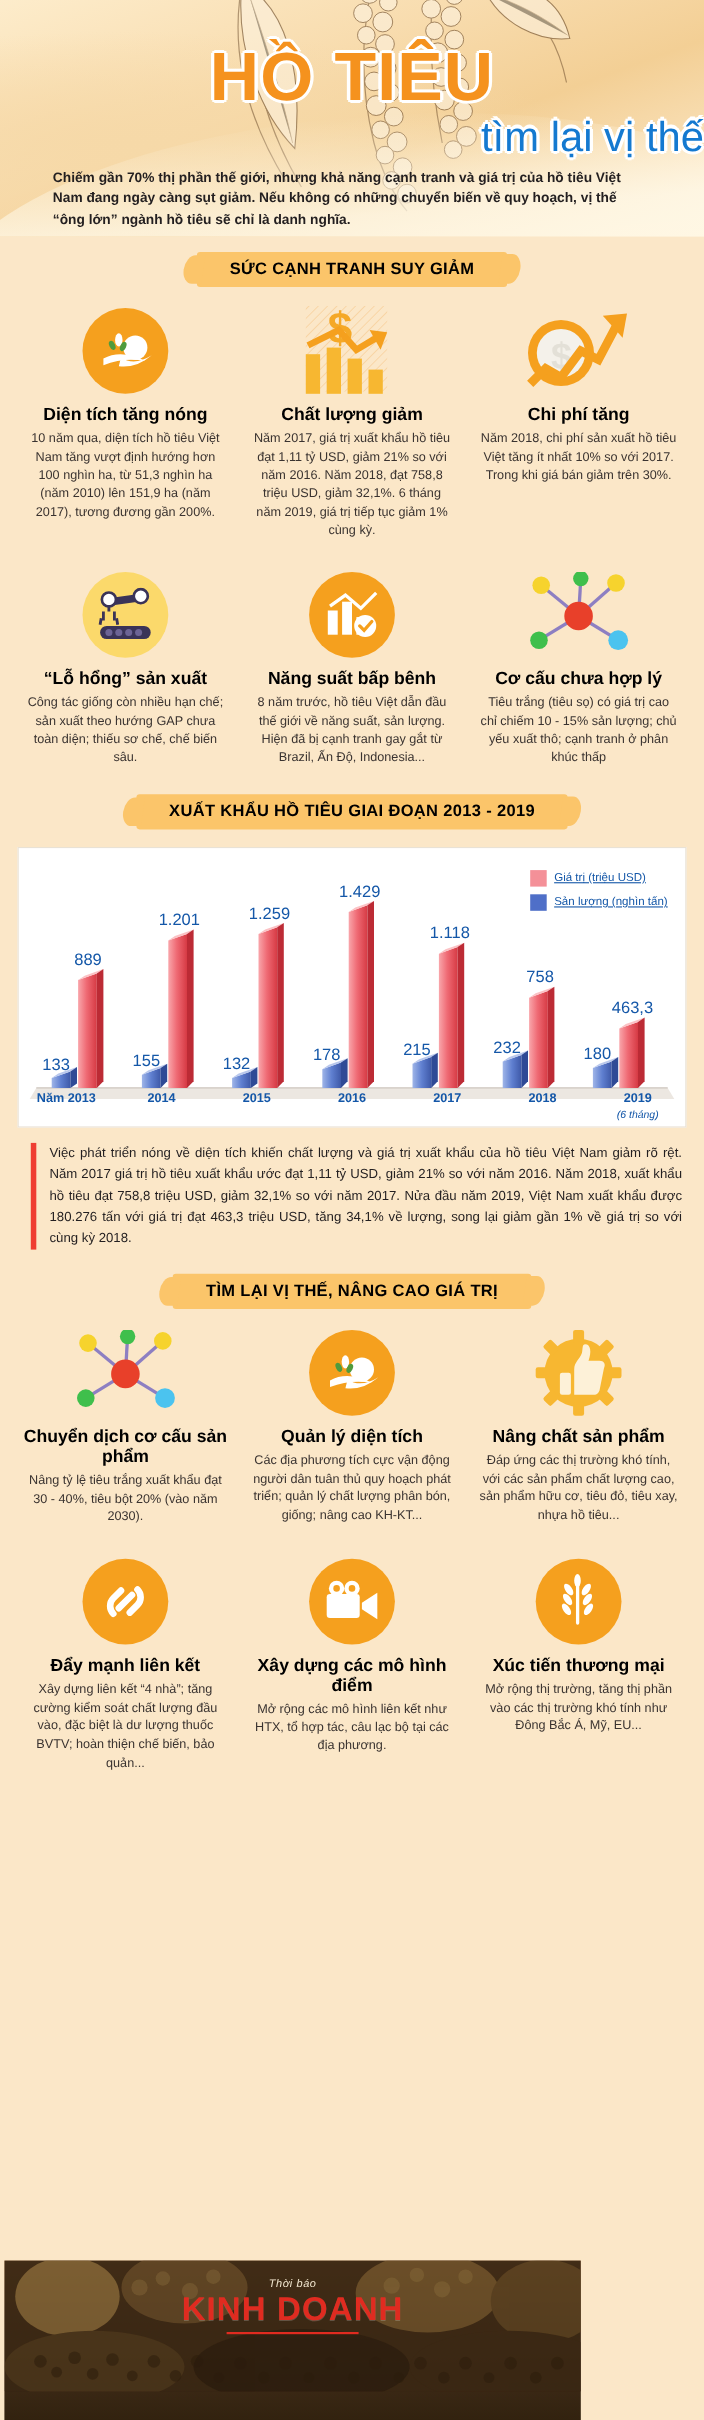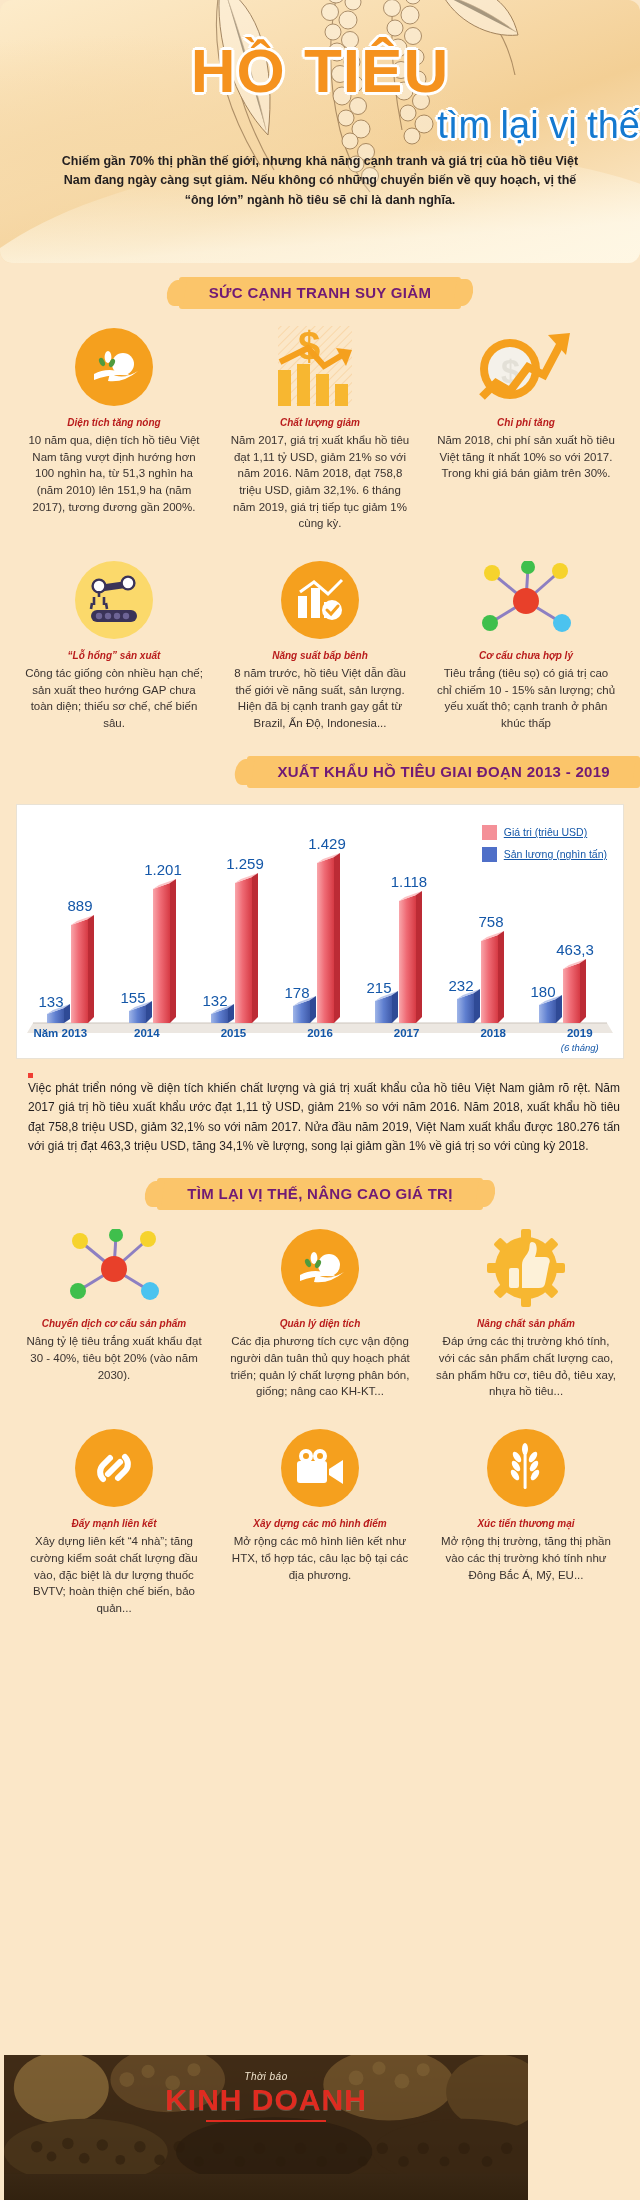--- a/index.html
+++ b/index.html
@@ -7,26 +7,25 @@
     width: 640px; height: 2200px;
     font-family: "Liberation Sans", sans-serif;
     background: #fbe7c8;
     overflow: hidden;
     position: relative;
   }
   .page { width:640px; height:2200px; position:relative; background:#fbe7c8; }
 
   
   .hero {
-    position:relative; width:640px; height:263px;
+    position:relative; width:640px; height:215px;
     background:
       radial-gradient(ellipse at 18% 60%, #f6d9a8 0%, rgba(246,217,168,0) 55%),
       linear-gradient(160deg,#fdeccb 0%, #f8dcae 35%, #f3cf95 60%, #fae3bd 85%, #fdf0d7 100%);
     overflow:hidden;
-    border-radius:12px;
   }
   .hero .swoosh{
     position:absolute; left:-60px; bottom:-40px; width:800px; height:150px;
     background:linear-gradient(180deg, rgba(255,255,255,0) 0%, rgba(255,250,235,.75) 60%, rgba(255,247,227,.95) 100%);
     border-radius:50% 50% 0 0 / 100% 100% 0 0;
     transform:rotate(-4deg);
   }
   .pepper-art{
     position:absolute; left:190px; top:-20px; width:330px; height:215px; opacity:.55;
   }
@@ -38,47 +37,47 @@
                  0 3px 0 #fff, 3px 0 0 #fff, 0 -3px 0 #fff, -3px 0 0 #fff;
   }
   .hero-sub{
     position:absolute; top:104px; left:0; width:100%; text-align:right;
     font-size:38px; color:#1479d0; font-weight:normal; font-style:normal;
     text-shadow: 2px 2px 0 #fff, -2px 2px 0 #fff, 2px -2px 0 #fff, -2px -2px 0 #fff,
                  0 3px 0 #fff, 3px 0 0 #fff, 0 -3px 0 #fff, -3px 0 0 #fff;
   }
   .hero-lede{
     position:absolute; top:152px; left:48px; width:544px;
-    text-align:center; font-size:12.5px; font-weight:bold;
+    text-align:left; font-size:12.5px; font-weight:bold;
     color:#231f20; line-height:1.55;
   }
 
   
   .banner-wrap{ text-align:center; margin-top:14px; }
   .banner{
     display:inline-block; position:relative;
-    background:#fbc56a; color:#701a75;
+    background:#fbc56a; color:#000000;
     font-size:15px; font-weight:bold; letter-spacing:.3px;
     padding:7px 30px 8px 30px;
     border-radius:3px;
   }
   .banner::before{
     content:""; position:absolute; left:-12px; top:3px; width:18px; height:80%;
     background:#fbc56a; border-radius:60% 0 0 60%; transform:skewX(-8deg);
   }
   .banner::after{
     content:""; position:absolute; right:-12px; top:2px; width:18px; height:85%;
     background:#fbc56a; border-radius:0 60% 60% 0; transform:skewX(-8deg);
   }
 
   
   .grid3{ display:flex; justify-content:space-between; padding:0 16px; margin-top:16px; }
   .card{ width:196px; text-align:center; }
   .card .ico{ height:84px; display:flex; align-items:center; justify-content:center; margin-bottom:8px;}
-  .card h3{ font-size:10px; font-weight:bold; color:#b91c1c; margin-bottom:4px;font-style:italic; }
+  .card h3{ font-size:16px; font-weight:bold; color:#000000; margin-bottom:4px; }
   .card p{ font-size:11.5px; color:#3a3330; line-height:1.45; padding:0 8px; }
 
   
   .circ{ border-radius:50%; display:flex; align-items:center; justify-content:center; }
   .c-orange{ background:#f5a01e; }
   .c-yellow{ background:#fbd96b; }
 
   
   .chart-box{
     margin:16px 16px 0 16px; background:#fff; border:1px solid #e9e2d5;
@@ -89,21 +88,21 @@
   .legend div{ display:flex; align-items:center; margin-bottom:7px;text-decoration:underline; }
   .legend i{ width:15px; height:15px; display:inline-block; margin-right:7px; }
   .lg-pink{ background:#f49098; }
   .lg-blue{ background:#4f6fc8; }
   .xlabels{ position:absolute; left:0; right:0; bottom:4px; display:flex; }
   .xlab{ flex:1; text-align:center; font-size:11.5px; font-weight:bold; color:#1457a8; line-height:1.15;}
   .xlab .sm{ font-size:9.5px; font-style:italic; font-weight:normal; }
 
   
   .quote{
-    margin:14px 20px 5px 28px; display:flex; gap:1px;flex-direction:column;
+    margin:14px 20px 5px 28px; display:flex; gap:12px;
   }
   .quote .bar{ width:5px; background:#ef3e33; flex:0 0 5px; }
   .quote p{ font-size:12px; color:#231f20; line-height:1.62; text-align:justify; }
 
   
   .footer{
     position:absolute; left:4px; bottom:0; width:524px; height:145px;
     background:linear-gradient(180deg,#6b4a2a 0%, #4a3420 40%, #32220f 100%);
     overflow:hidden;
   }
@@ -298,21 +297,21 @@
           <circle cx="12" cy="62" r="8" fill="#3fbf4c"></circle>
           <circle cx="84" cy="62" r="9" fill="#4bc3ef"></circle>
           <circle cx="50" cy="6" r="7" fill="#3fbf4c"></circle>
         </svg>
       </div>
       <h3>Cơ cấu chưa hợp lý</h3>
       <p>Tiêu trắng (tiêu sọ) có giá trị cao chỉ chiếm 10 - 15% sản lượng; chủ yếu xuất thô; cạnh tranh ở phân khúc thấp</p>
     </div>
   </div>
 
-  <div class="banner-wrap" style="margin-top:24px;text-align:right;">
+  <div class="banner-wrap" style="margin-top:24px;">
     <span class="banner">XUẤT KHẨU HỒ TIÊU GIAI ĐOẠN 2013 - 2019</span>
   </div>
 
   <div class="chart-box">
     <svg class="chart-plot" viewBox="0 0 606 255" preserveAspectRatio="none">
       <defs>
         <linearGradient id="gPink" x1="0" y1="0" x2="1" y2="0">
           <stop offset="0%" stop-color="#f9a6ab"></stop>
             <stop offset="45%" stop-color="#ef6a74"></stop>
           <stop offset="100%" stop-color="#d63a44"></stop>

